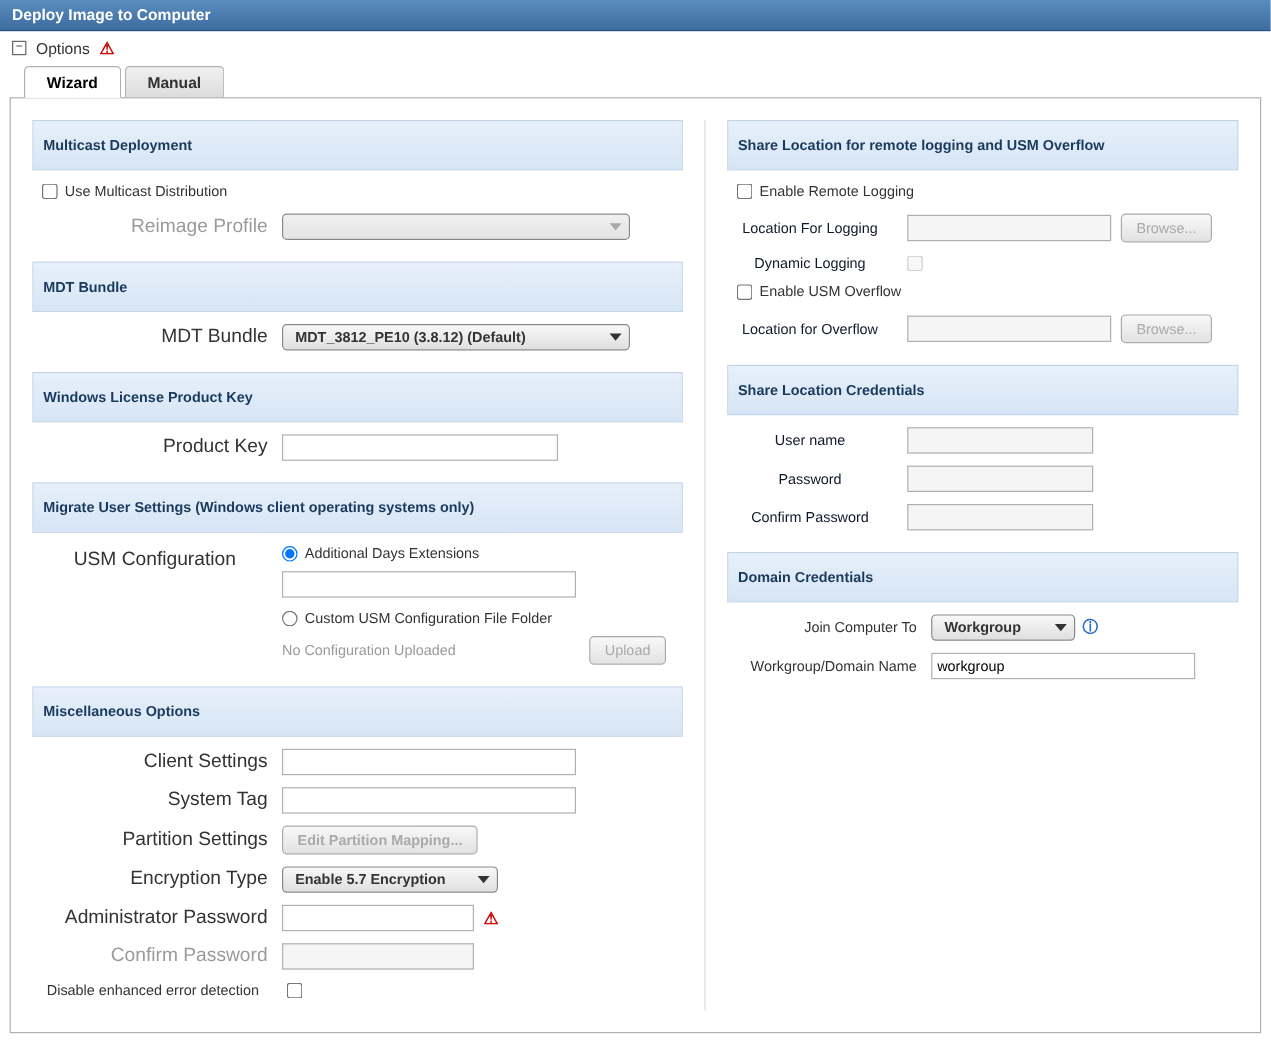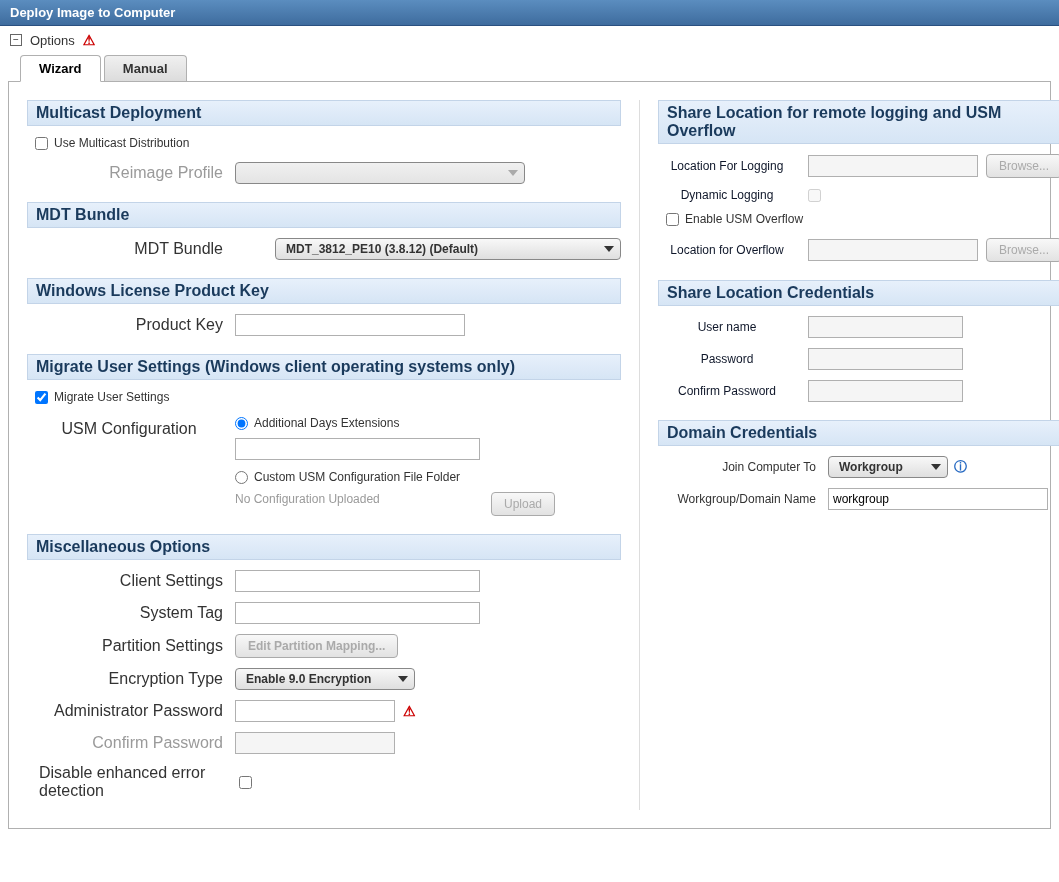--- a/index.html
+++ b/index.html
@@ -78,23 +78,23 @@
       padding-right: 18px;
     }
     .right-col {
       flex: 1;
       padding-left: 18px;
       border-left: 1px solid #ddd;
     }
     .section-header {
       background: linear-gradient(to bottom, #e7f0fb, #d6e5f5);
       border: 1px solid #c3d4e8;
-      padding: 3px 8px;
-      font-weight: bold;
-      font-size: 16px;
+      padding: 13px 8px;
+      font-weight: bold;
+      font-size: 12px;
       color: #1a3a5c;
       margin-bottom: 10px;
       margin-top: 18px;
     }
     .section-header:first-child, .right-col .section-header:first-of-type {
       margin-top: 0;
     }
     .form-row {
       display: flex;
       align-items: center;
@@ -102,21 +102,21 @@
       padding-left: 8px;
     }
     .form-label {
       flex: 0 0 200px;
       text-align: right;
       padding-right: 12px;
       font-size: 16px;
     }
     .form-label.disabled { color: #9a9a9a; }
     .form-label-left {
-      font-size: 16px;
+      font-size: 12px;
       padding-right: 12px;
     }
     .checkbox-row {
       display: flex;
       align-items: flex-end;
       gap: 6px;
       margin-bottom: 12px;
       padding-left: 8px;
     }
     .checkbox-label { font-size: 12px; }
@@ -222,50 +222,46 @@
       <div class="form-label disabled">Reimage Profile</div>
       <div class="select-classic disabled" style="width:290px;">
         <span></span>
         <span class="chev"></span>
       </div>
     </div>
 
     <div class="section-header">MDT Bundle</div>
     <div class="form-row">
       <div class="form-label">MDT Bundle</div>
-      <div class="select-classic" style="width:346px;margin-left:40px;">
+      <div class="select-classic" style="width:290px;">
         <span>MDT_3812_PE10 (3.8.12) (Default)</span>
         <span class="chev"></span>
       </div>
     </div>
 
     <div class="section-header">Windows License Product Key</div>
     <div class="form-row">
       <div class="form-label">Product Key</div>
       <input type="text" style="width: 230px;" value="">
     </div>
 
     <div class="section-header">Migrate User Settings (Windows client operating systems only)</div>
-    <div class="checkbox-row">
-      <input type="checkbox" checked="" style="">
-      <span class="checkbox-label">Migrate User Settings</span>
-    </div>
     <div class="form-row" style="align-items:flex-start;">
       <div class="form-label" style="padding-top:4px;text-align:center;">USM Configuration</div>
       <div style="flex:1;">
         <div class="radio-row">
           <input type="radio" name="usm" checked="" style="">
           <span>Additional Days Extensions</span>
         </div>
         <input type="text" style="width: 245px; margin-bottom: 10px;">
         <div class="radio-row">
           <input type="radio" name="usm" style="">
           <span>Custom USM Configuration File Folder</span>
         </div>
-        <div style="display:flex;align-items:flex-start;gap:12px;width:320px;justify-content:space-between;margin-top:4px;">
+        <div style="display:flex;align-items:center;gap:12px;width:320px;justify-content:space-between;margin-top:4px;">
           <span class="no-config">No Configuration Uploaded</span>
           <button class="btn-small" disabled="">Upload</button>
         </div>
       </div>
     </div>
 
     <div class="section-header">Miscellaneous Options</div>
     <div class="form-row">
       <div class="form-label">Client Settings</div>
       <input type="text" style="width: 245px;">
@@ -274,21 +270,21 @@
       <div class="form-label">System Tag</div>
       <input type="text" style="width: 245px;">
     </div>
     <div class="form-row">
       <div class="form-label">Partition Settings</div>
       <button class="btn-small" disabled="" style="font-weight:bold;">Edit Partition Mapping...</button>
     </div>
     <div class="form-row">
       <div class="form-label">Encryption Type</div>
       <div class="select-classic" style="min-width:180px;">
-        <span>Enable 9.0 Encryption</span>
+        <span>Enable 5.7 Encryption</span>
         <span class="chev"></span>
       </div>
     </div>
     <div class="form-row">
       <div class="form-label">Administrator Password</div>
       <input type="password" style="width: 160px;">
       <span class="warning-icon" style="margin-left:8px;">⚠</span>
     </div>
     <div class="form-row">
       <div class="form-label disabled">Confirm Password</div>
@@ -296,20 +292,24 @@
     </div>
     <div class="form-row" style="padding-left:12px;">
       <span class="form-label-left" style="flex:0 0 200px;text-align:left;">Disable enhanced error detection</span>
       <input type="checkbox" style="">
     </div>
   </div>
 
   <div class="right-col">
 
     <div class="section-header">Share Location for remote logging and USM Overflow</div>
+    <div class="checkbox-row">
+      <input type="checkbox" style="">
+      <span class="checkbox-label">Enable Remote Logging</span>
+    </div>
     <div class="form-row-right">
       <div class="right-form-label disabled">Location For Logging</div>
       <input type="text" style="width: 170px;" disabled="">
       <button class="btn-small" disabled="" style="margin-left:8px;">Browse...</button>
     </div>
     <div class="form-row-right">
       <div class="right-form-label disabled">Dynamic Logging</div>
       <input type="checkbox" disabled="" style="">
     </div>
     <div class="checkbox-row">

